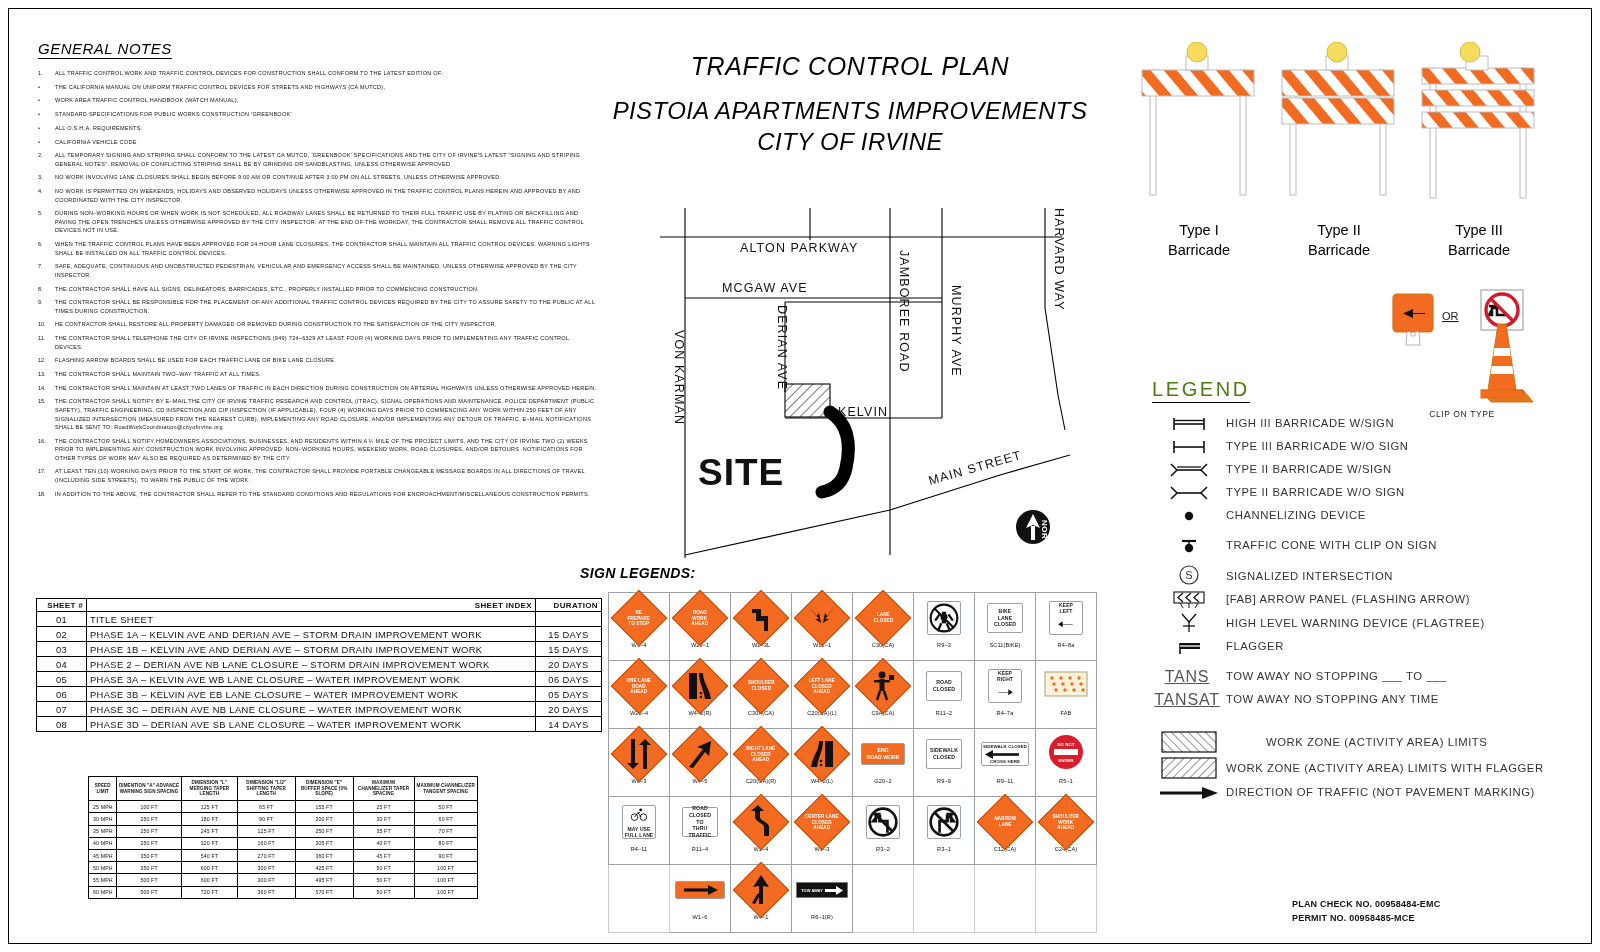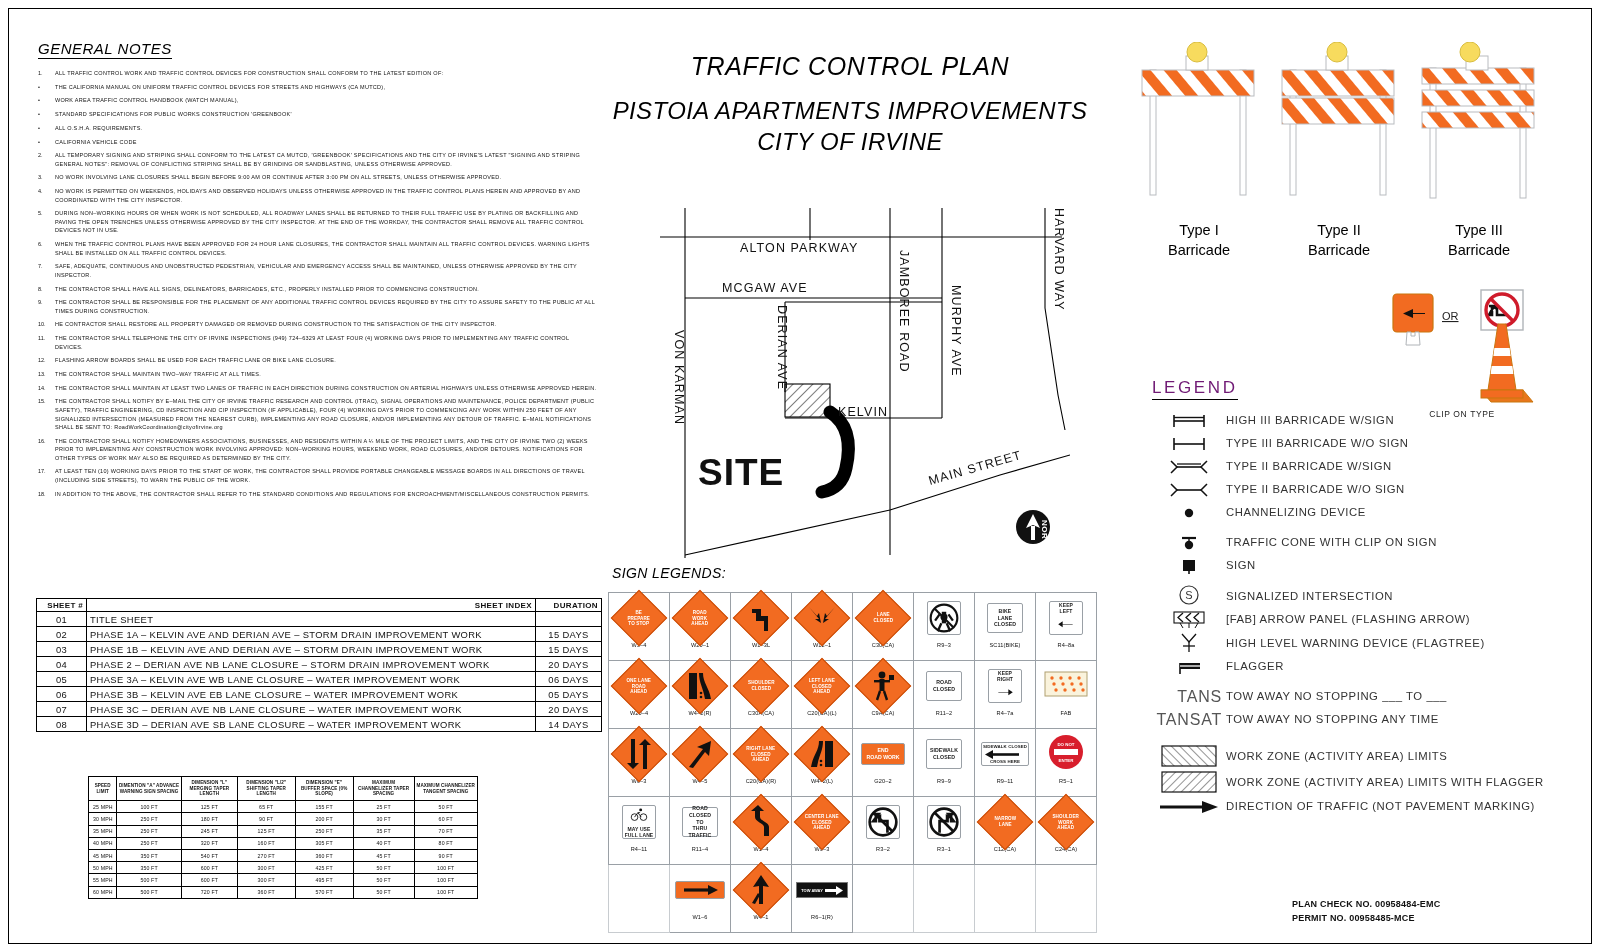--- a/index.html
+++ b/index.html
@@ -60,31 +60,31 @@
   .barr { position:absolute; top:0; width:118px; }
   .barr-svg { display:block; }
   .barr-label { text-align:center; font-size:14.5px; line-height:1.35; margin-top:4px; }
 
   
   #cone-graphic { position:absolute; left:1385px; top:282px; width:155px; height:140px; }
 
   
   #legend { position:absolute; left:1152px; top:378px; width:400px; }
   .legend-title {
-    font-size:17px; letter-spacing:2.6px; border-bottom:1.2px solid #000;
-    display:inline-block; padding-bottom:1px; margin-bottom:10px; color:#701a75;
+    font-size:20px; letter-spacing:2.6px; border-bottom:1.2px solid #000;
+    display:inline-block; padding-bottom:1px; margin-bottom:10px; color:#4d7c0f;
   }
   .leg-row { display:flex; align-items:center; margin-bottom:2px; min-height:21px; }
   .leg-sym { width:74px; flex:0 0 74px; display:flex; justify-content:center; align-items:center; }
   .leg-txt { font-size:11.3px; letter-spacing:.55px; color:#333; line-height:1.25; }
-  .leg-abbr { width:74px; flex:0 0 74px; text-align:right; padding-right:4px;
-              font-size:16px; letter-spacing:.8px; color:#555; }
+  .leg-abbr { width:74px; flex:0 0 74px; text-align:center; padding-right:4px;
+              font-size:16px; letter-spacing:.8px; color:#555;text-decoration:underline; }
 
   
-  #sign-legends-title { position:absolute; left:612px; top:565px; font-size:14px; font-style:italic; letter-spacing:.4px; }
+  #sign-legends-title { position:absolute; left:580px; top:565px; font-size:14px; font-style:italic; letter-spacing:.4px;font-weight:bold; }
   #sign-grid { position:absolute; left:608px; top:592px; width:488px; }
   #sign-grid table { border-collapse:collapse; width:100%; table-layout:fixed; }
   #sign-grid td {
     border:0.8px solid #9aa0a6; height:68px; width:61px;
     vertical-align:top; text-align:center; padding:2px 0 0 0;
   }
   #sign-grid td.blank { border-color:#c8ccd0; }
   .sg-cell { display:flex; flex-direction:column; align-items:center; justify-content:flex-start; height:100%; }
   .sg-art { height:46px; display:flex; align-items:center; justify-content:center; }
   .sg-code { font-size:5.6px; letter-spacing:.1px; color:#111; margin-top:1px; }
@@ -413,29 +413,20 @@
       <div class="leg-row" style="margin-top:9px;text-align:center;">
     <div class="leg-sym">
           <svg width="46" height="18" viewBox="0 0 46 18">
             <line x1="16" y1="4" x2="30" y2="4" stroke="#111" stroke-width="2.2"></line>
             <line x1="23" y1="4" x2="23" y2="7" stroke="#111" stroke-width="1.4"></line>
             <circle cx="23" cy="11" r="4.2" fill="#111"></circle>
           </svg>
         </div>
     <div class="leg-txt">TRAFFIC CONE WITH CLIP ON SIGN</div>
       </div>
-      <div class="leg-row" style="">
-    <div class="leg-sym">
-          <svg width="46" height="18" viewBox="0 0 46 18">
-            <rect x="17" y="3" width="12" height="11" fill="#111"></rect>
-            <line x1="23" y1="14" x2="23" y2="17" stroke="#111" stroke-width="1.6"></line>
-          </svg>
-        </div>
-    <div class="leg-txt">SIGN</div>
-      </div>
       <div class="leg-row" style="margin-top:9px;">
     <div class="leg-sym">
           <svg width="46" height="22" viewBox="0 0 46 22">
             <circle cx="23" cy="10" r="9" fill="none" stroke="#333" stroke-width="1.2"></circle>
             <text x="23" y="14" font-family="'Liberation Sans',sans-serif" font-size="11" fill="#333" text-anchor="middle">S</text>
           </svg>
         </div>
     <div class="leg-txt">SIGNALIZED INTERSECTION</div>
       </div>
       <div class="leg-row" style="">
@@ -471,21 +462,21 @@
     <div class="leg-txt">FLAGGER</div>
       </div>
       <div class="leg-row" style="margin-top:9px;">
       <div class="leg-abbr">TANS</div>
       <div class="leg-txt">TOW AWAY NO STOPPING ___ TO ___</div>
       </div>
       <div class="leg-row" style="">
       <div class="leg-abbr">TANSAT</div>
       <div class="leg-txt">TOW AWAY NO STOPPING ANY TIME</div>
       </div>
-      <div class="leg-row" style="margin-top:14px;">
+      <div class="leg-row" style="margin-top:20px;gap:40px;">
     <div class="leg-sym">
           <svg width="58" height="24" viewBox="0 0 58 24">
             <defs>
               <pattern id="wzh" width="6" height="6" patternUnits="userSpaceOnUse" patternTransform="rotate(-45)">
                 <line x1="0" y1="0" x2="0" y2="6" stroke="#111" stroke-width="0.9"></line>
               </pattern>
             </defs>
             <rect x="2" y="2" width="54" height="20" fill="url(#wzh)" stroke="#111" stroke-width="1.2"></rect>
           </svg>
         </div>

